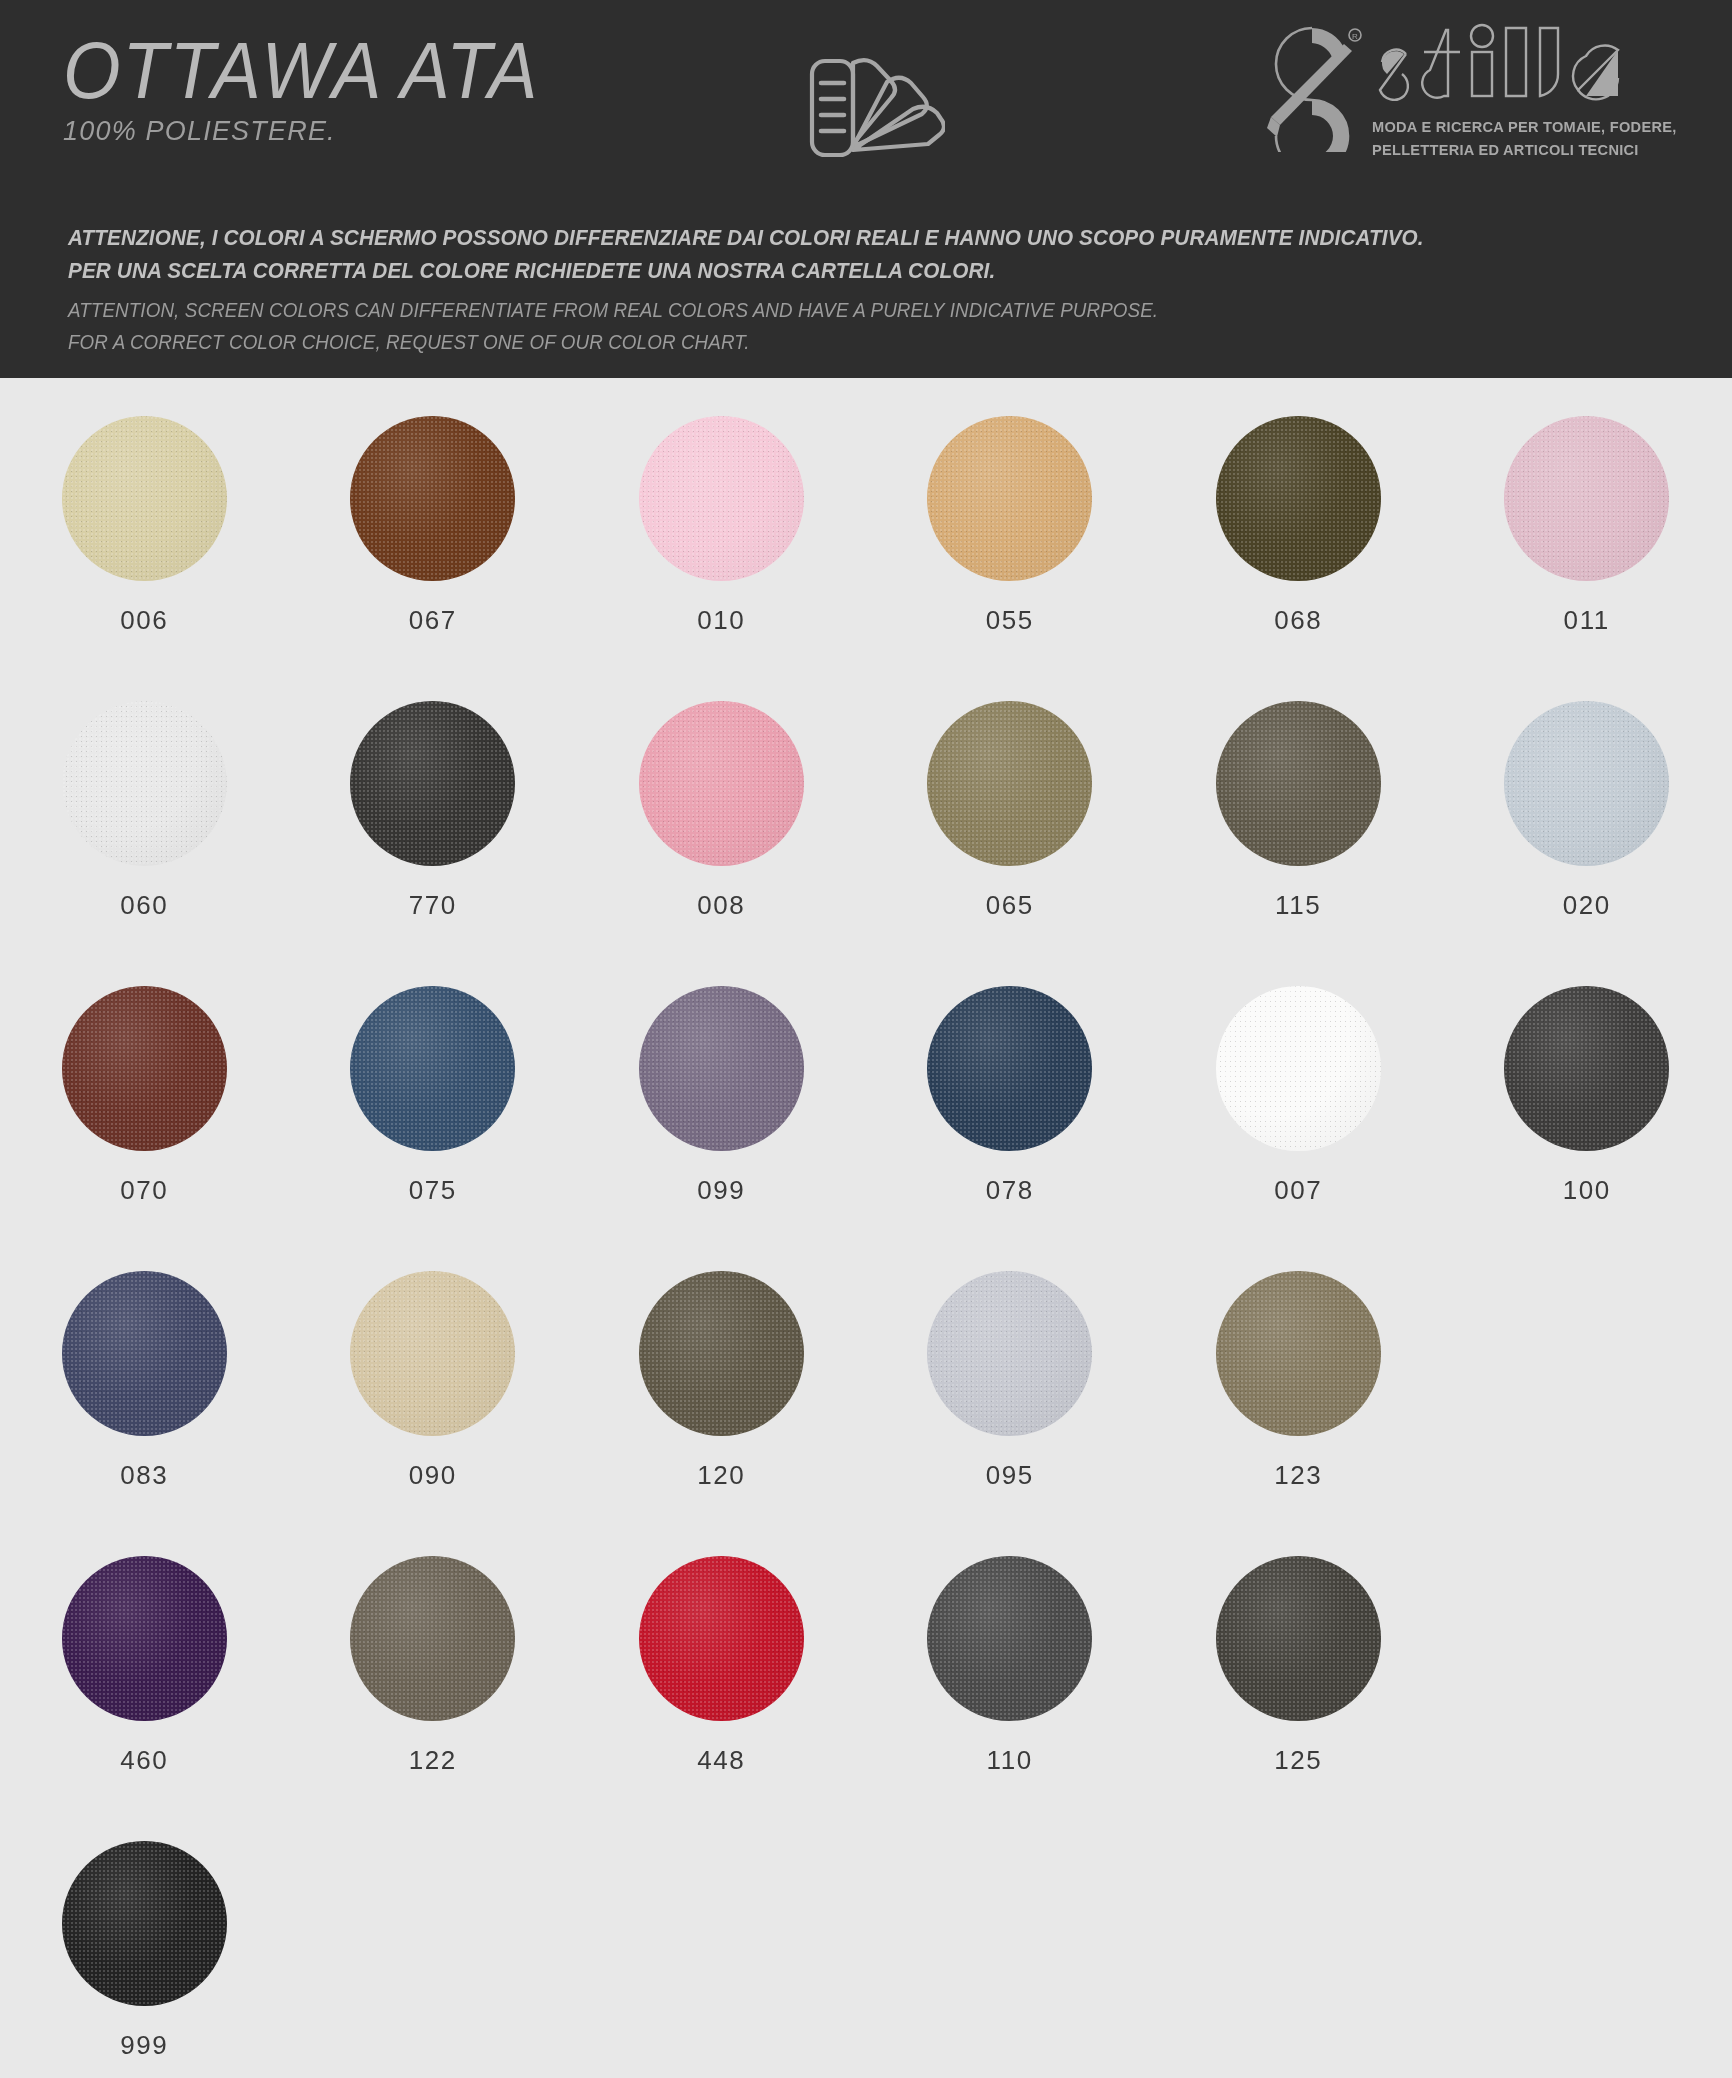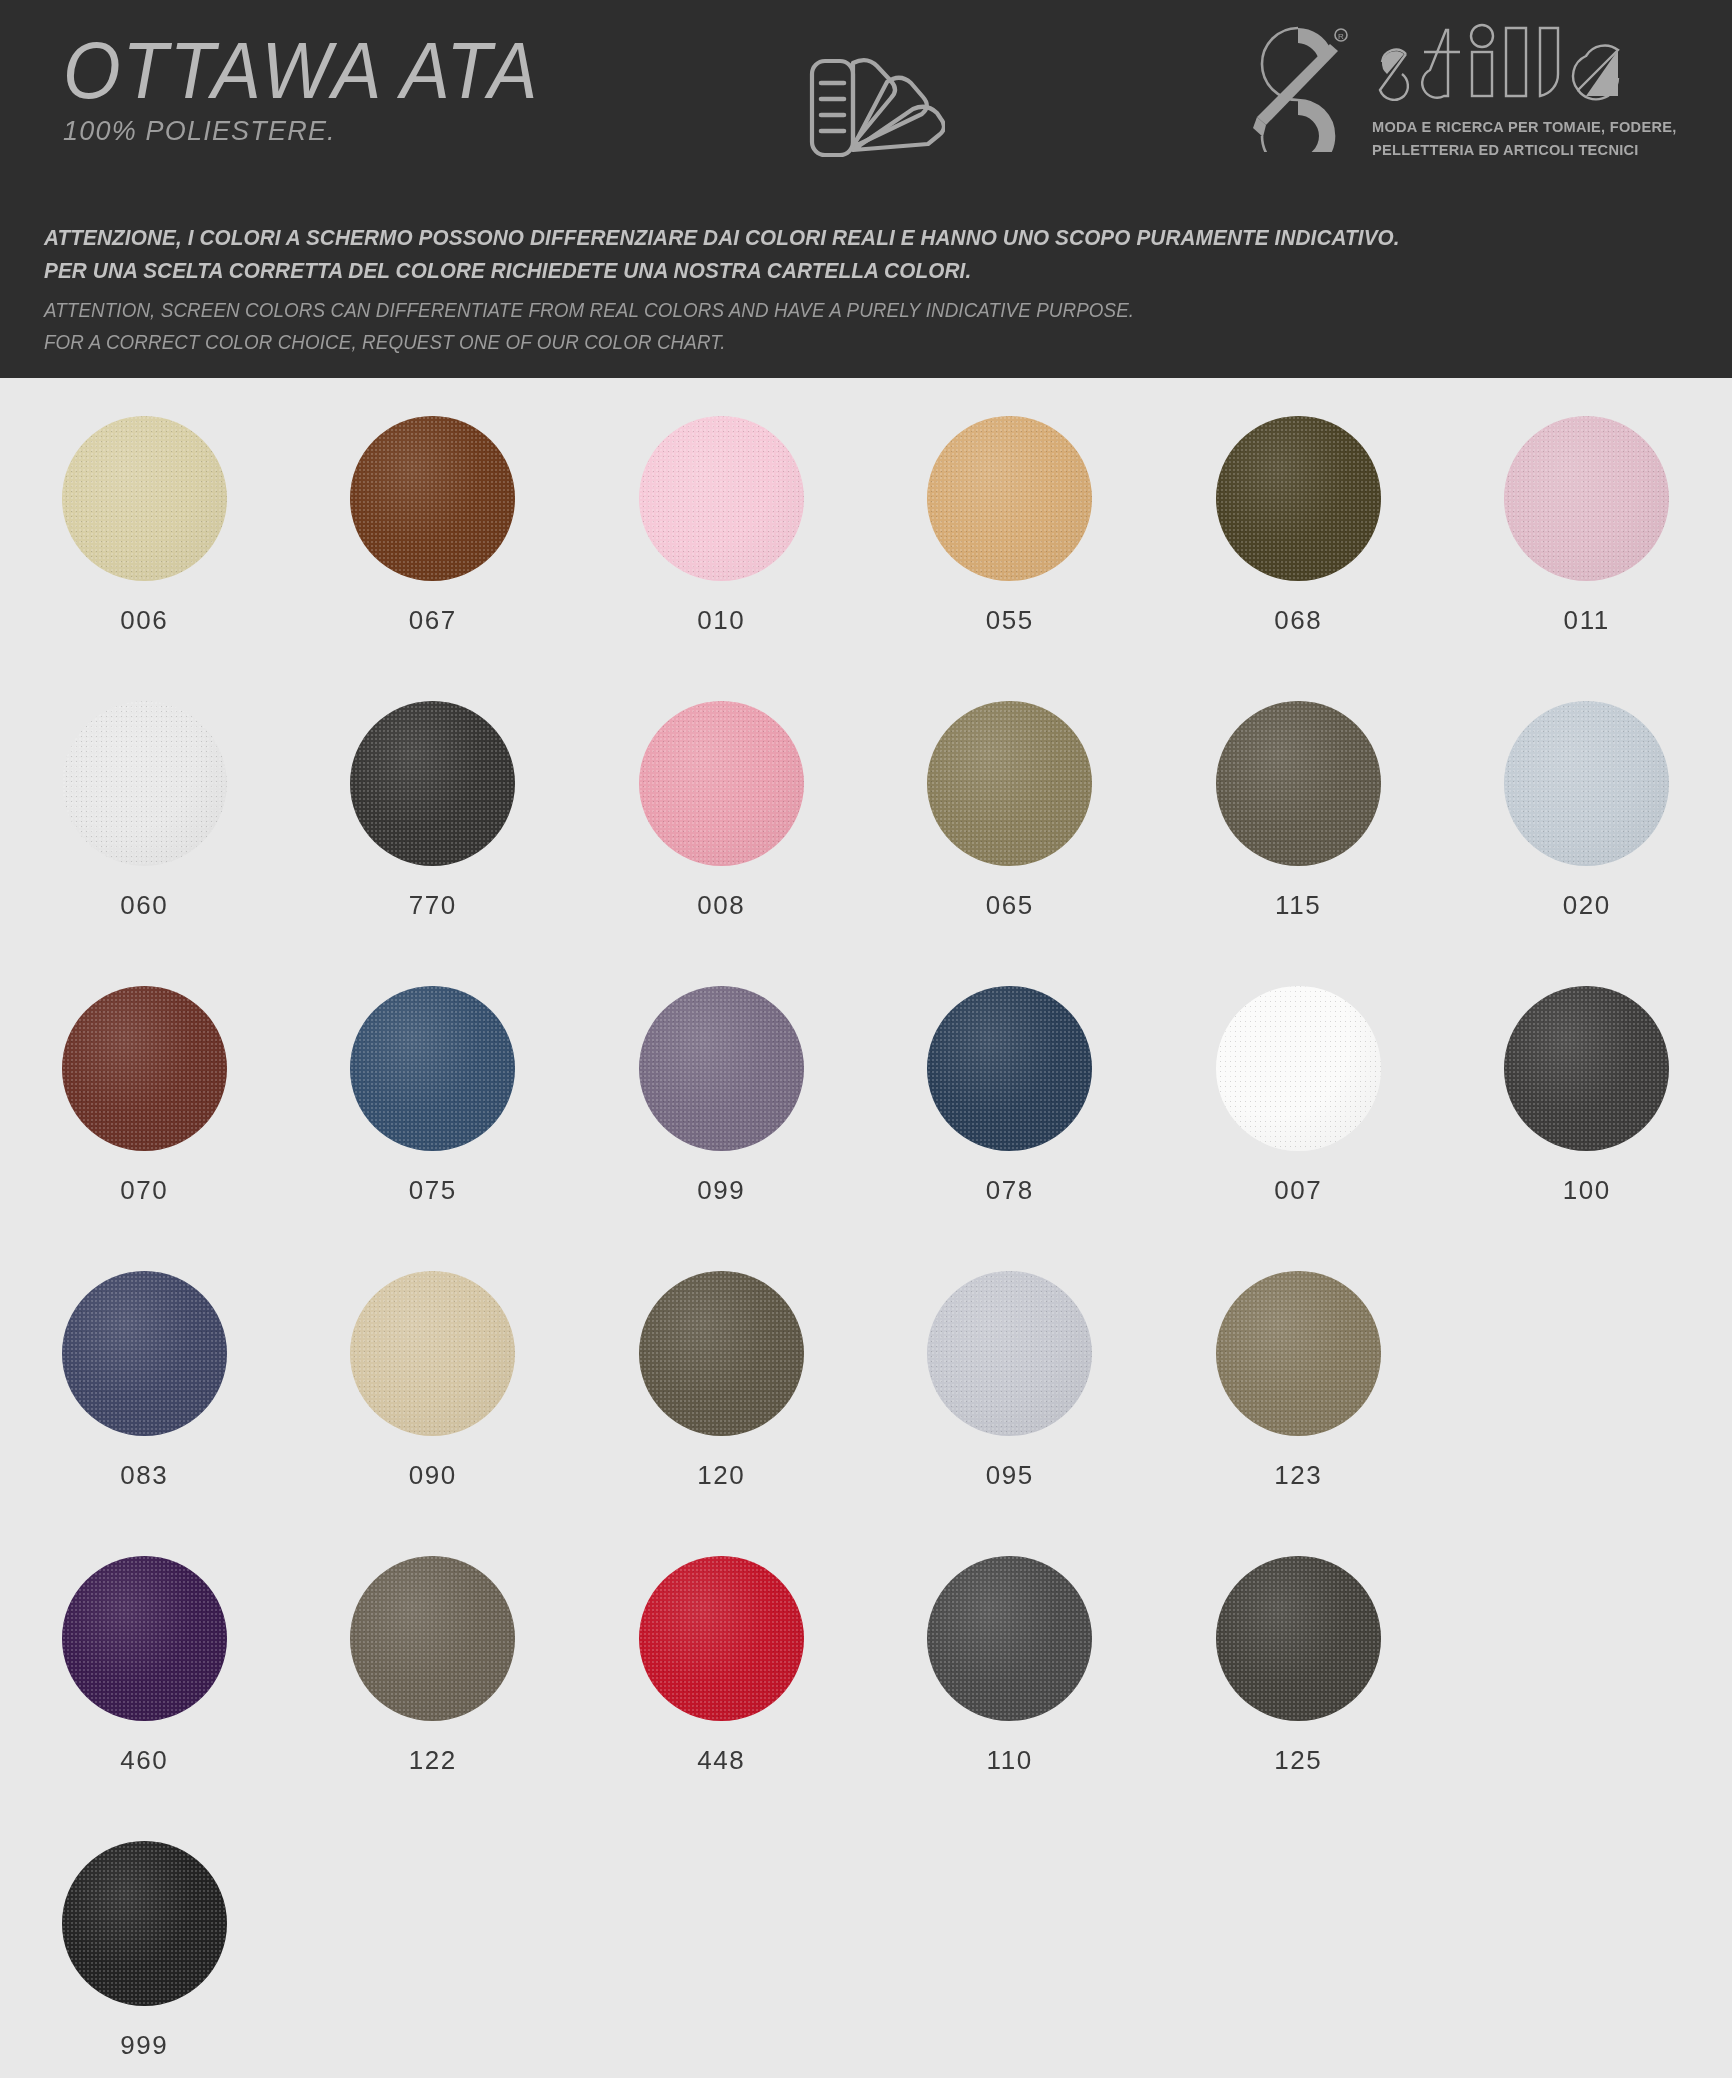--- a/index.html
+++ b/index.html
@@ -52,39 +52,39 @@
   }
   
   .logo-wrap {
     position:absolute;
     right:36px; top:16px;
     display:flex;
     align-items:flex-start;
   }
   .logo-mark { width:120px; height:136px; }
   .logo-right {
-    margin-left:14px;
+    margin-left:0;
     padding-top:6px;
   }
   .logo-word { width:270px; height:92px; display:block; }
   .logo-tag {
     font-size:15.5px;
     font-weight:bold;
     color:#a8a8a8;
     line-height:1.28;
     letter-spacing:0.3px;
     transform:scaleX(0.94);
     transform-origin:left top;
     white-space:nowrap;
     margin-top:3px;
   }
   
   .warnings {
     position:absolute;
-    left:44px; top:222px;
+    left:68px; top:222px;
   }
   .warn-it {
     font-size:21.5px;
     font-weight:bold;
     font-style:italic;
     color:#c2c2c2;
     letter-spacing:0.1px;
     line-height:1.52;
     transform:scaleX(0.965);
     transform-origin:left top;

